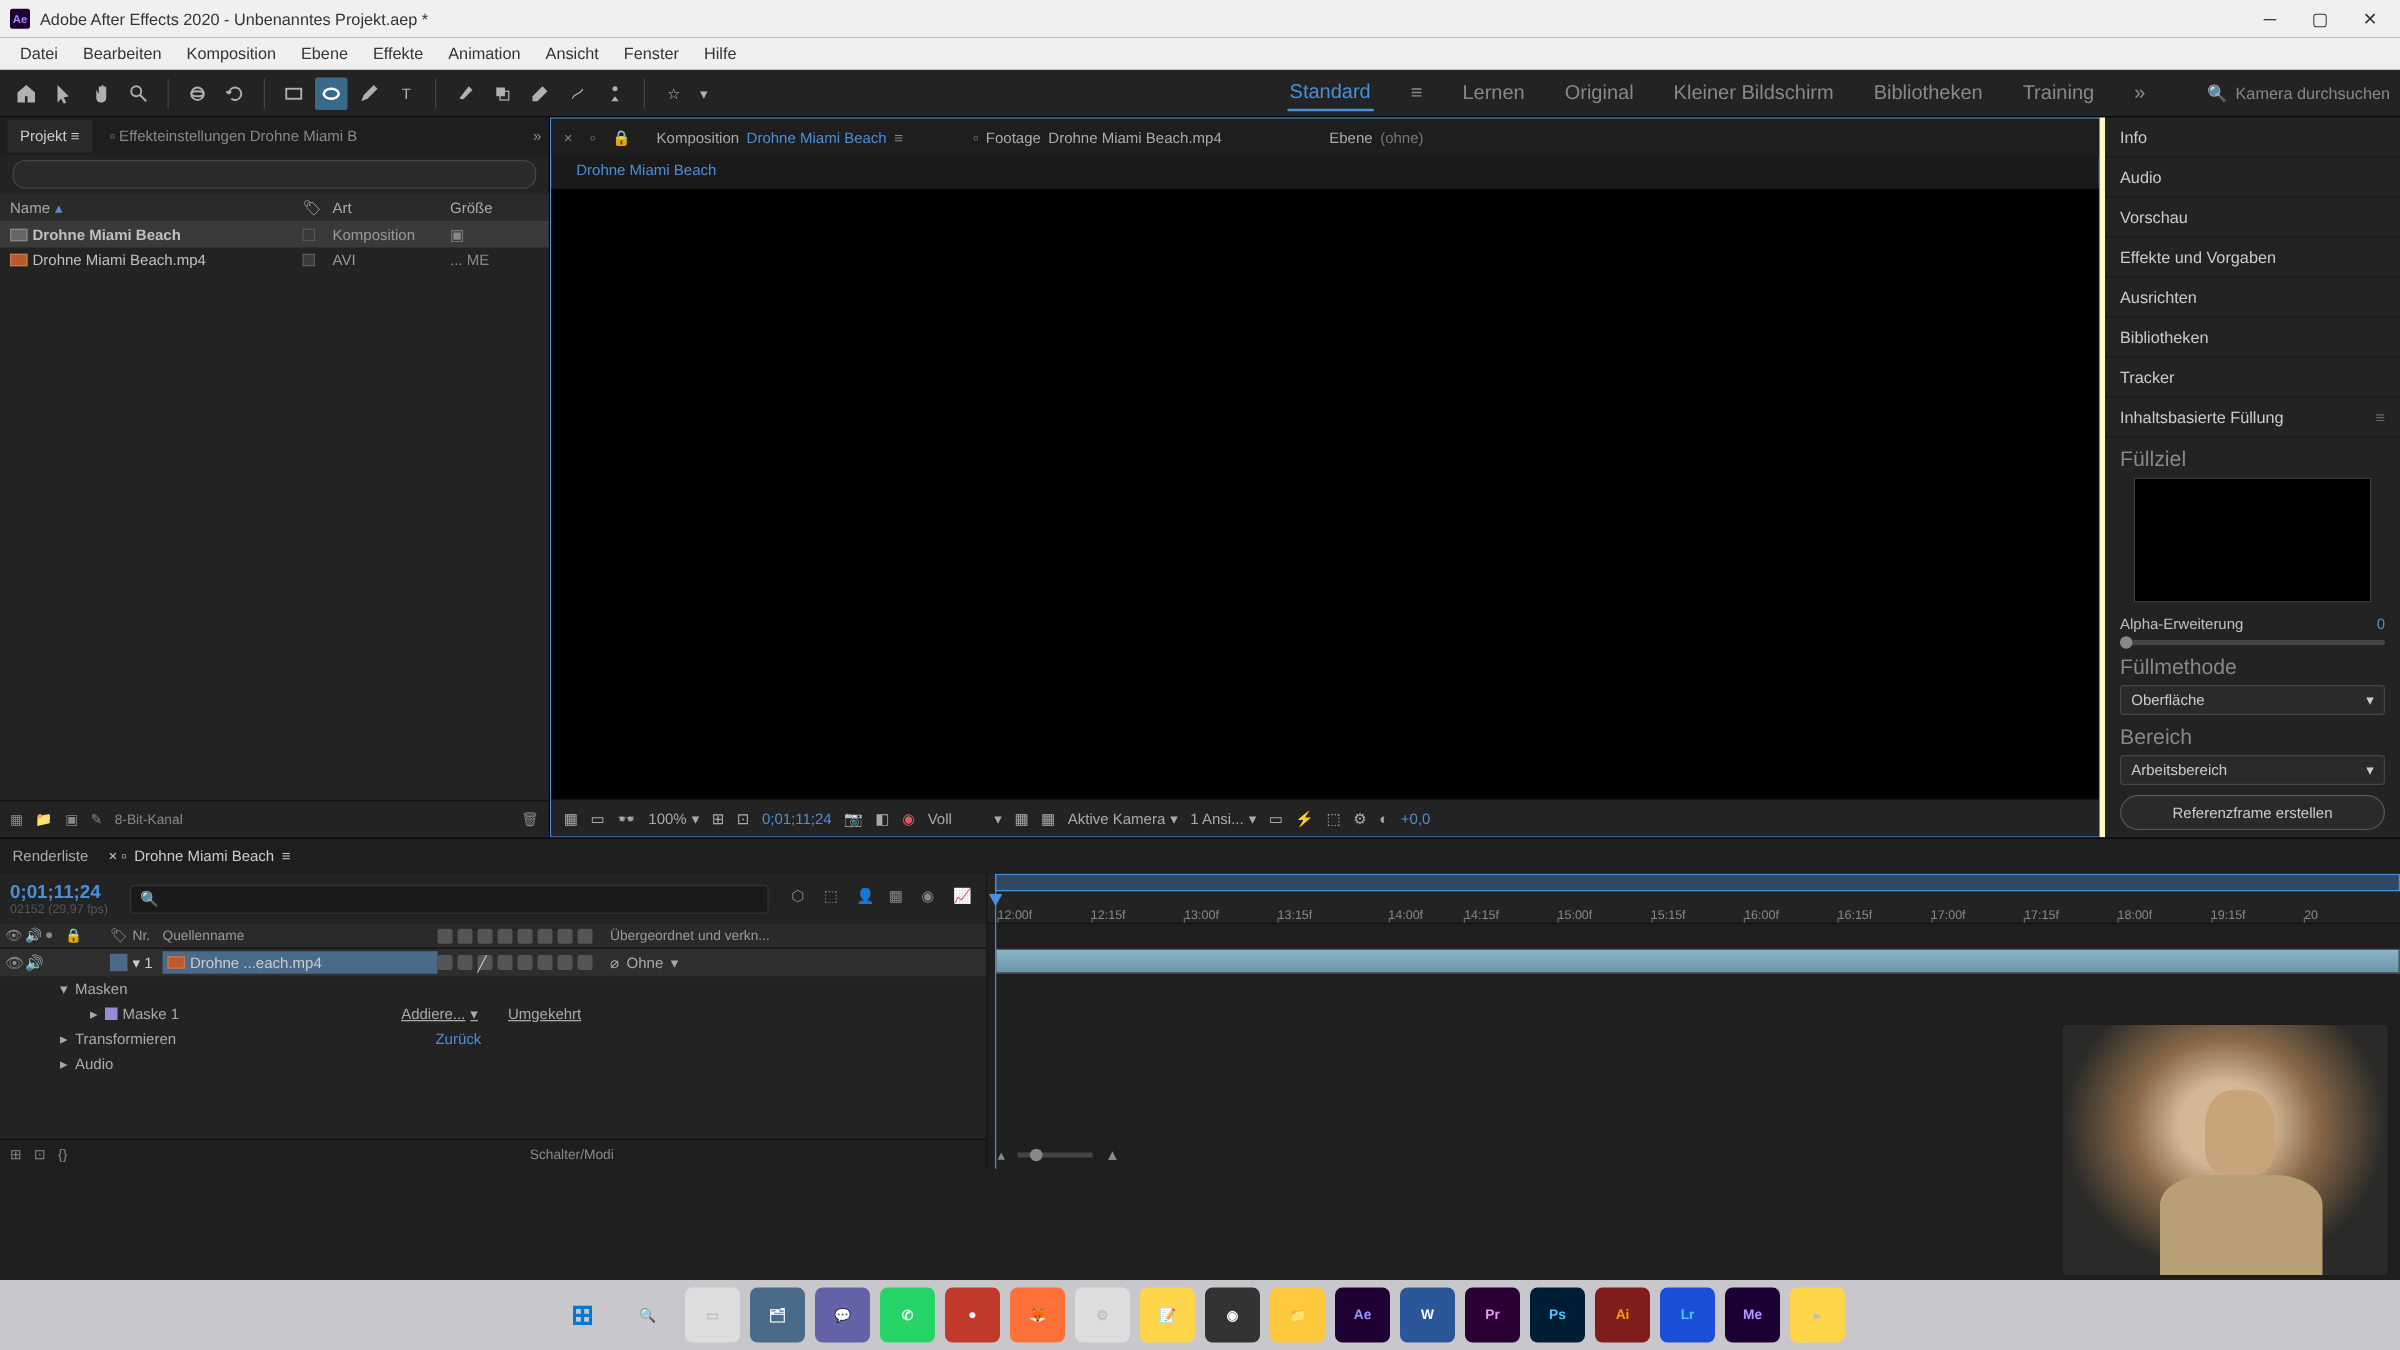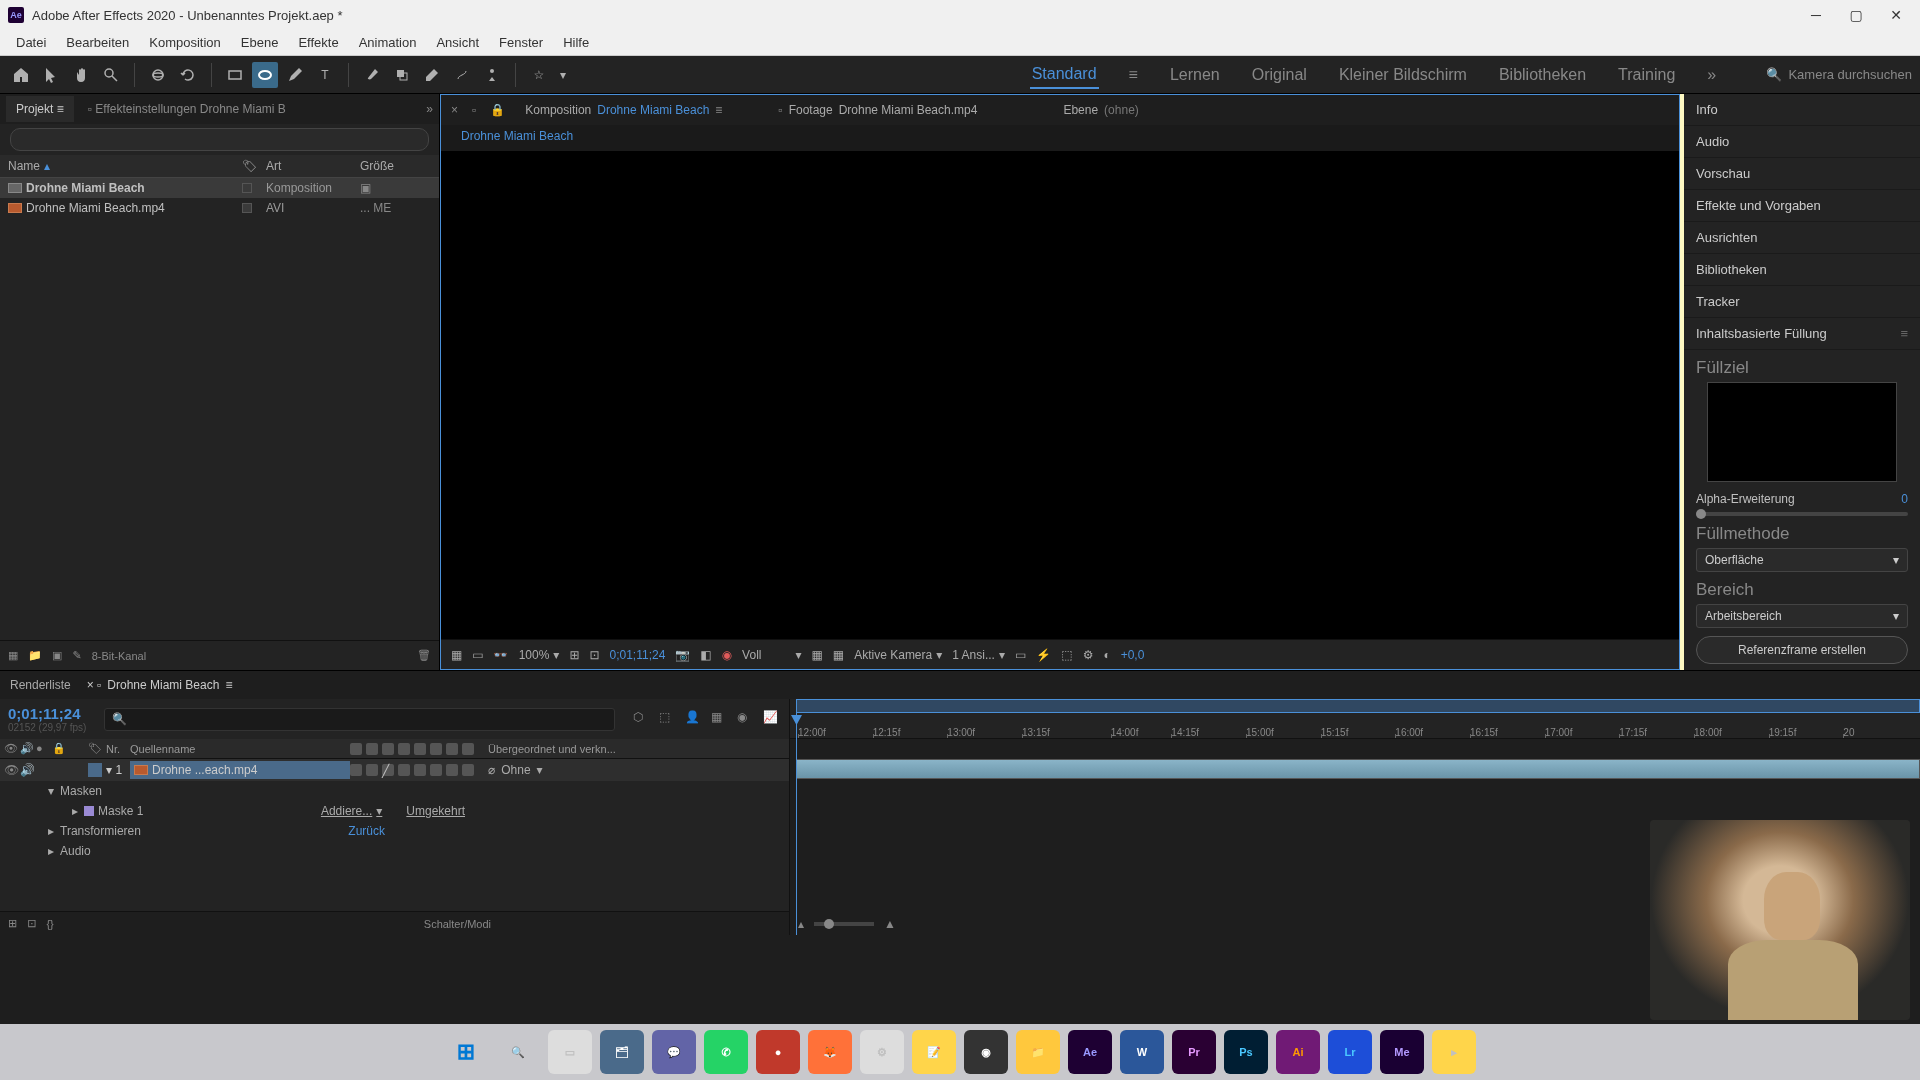--- a/index.html
+++ b/index.html
@@ -152,21 +152,21 @@
 
 .tl-footer { height: 24px; background: #1e1e1e; display: flex; align-items: center; padding: 0 8px; gap: 10px; color: #888; font-size: 11px; border-top: 1px solid #111; }
 .tl-footer-mode { margin-left: 360px; }
 
 
 .taskbar { position: absolute; bottom: 0; left: 0; right: 0; height: 56px; background: rgba(230,230,235,0.85); backdrop-filter: blur(10px); display: flex; align-items: center; justify-content: center; gap: 8px; }
 .tb-item { width: 44px; height: 44px; border-radius: 6px; display: flex; align-items: center; justify-content: center; font-size: 11px; font-weight: bold; cursor: pointer; }
 .tb-ae { background: #1e0033; color: #9999ff; }
 .tb-pr { background: #2a0033; color: #e699ff; }
 .tb-ps { background: #001e33; color: #4ac8ff; }
-.tb-ai { background: #701a75; color: #ff9a00; }
+.tb-ai { background: #7f1d1d; color: #ff9a00; }
 .tb-lr { background: #1d4ed8; color: #4ac8ff; }
 .tb-me { background: #1a0033; color: #b399ff; }
 .tb-generic { background: #4a6a8a; color: #fff; }
 .tb-win { color: #0078d4; font-size: 22px; }
 
 
 .webcam { position: absolute; right: 10px; bottom: 60px; width: 260px; height: 200px; background: radial-gradient(ellipse at 50% 40%, #d4b896 20%, #8a6a4a 40%, #2a2a28 70%); border-radius: 4px; z-index: 100; }
 .webcam::before { content: ''; position: absolute; left: 44%; top: 26%; width: 56px; height: 68px; background: #c9a47a; border-radius: 40% 40% 30% 30%; }
 .webcam::after { content: ''; position: absolute; left: 30%; bottom: 0; width: 130px; height: 80px; background: #b8a074; border-radius: 30% 30% 0 0; }
 

